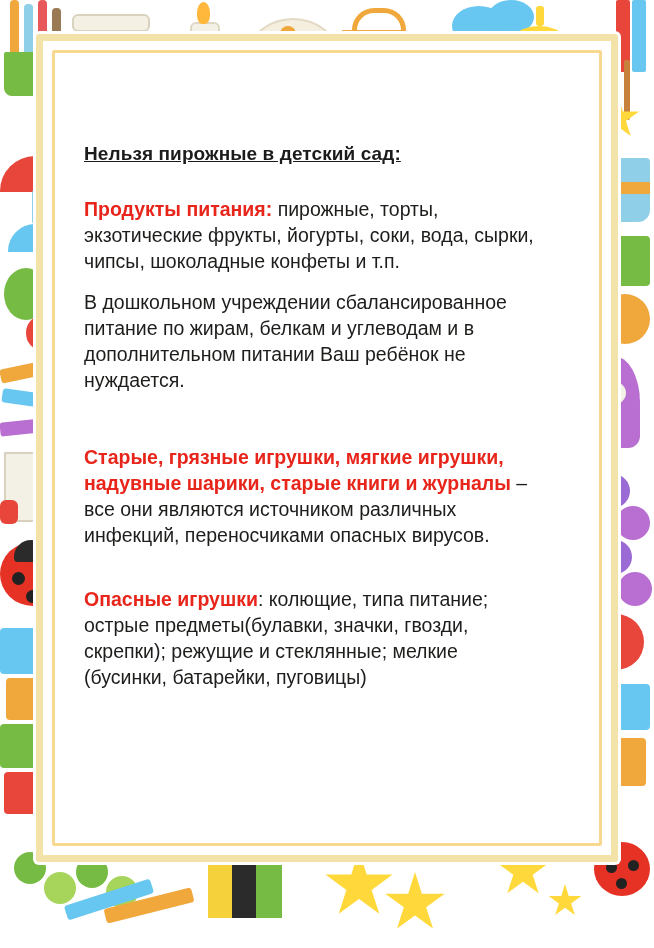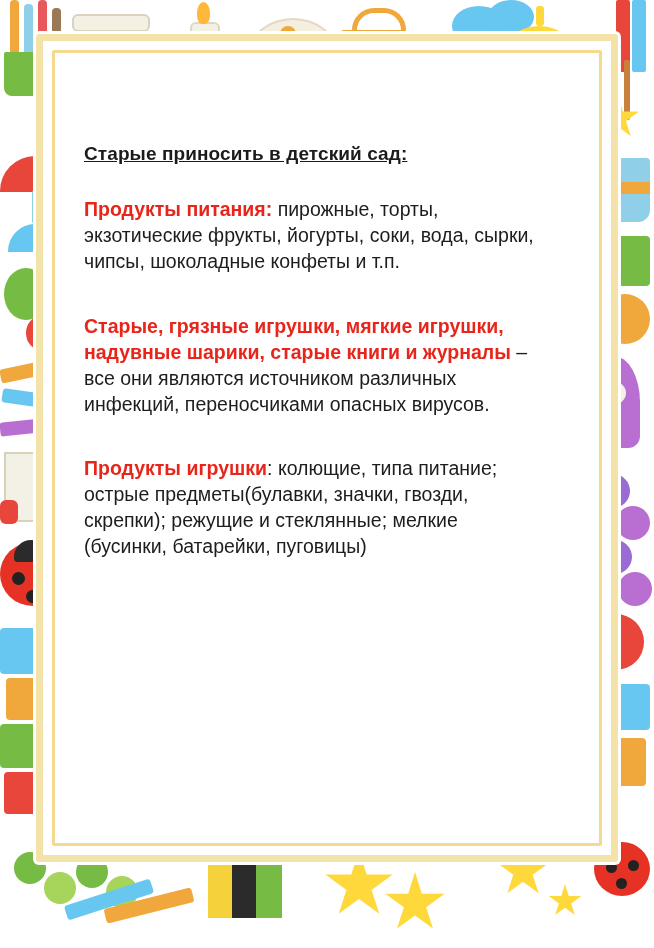--- a/index.html
+++ b/index.html
@@ -74,21 +74,21 @@
     line-height: 1.3;
   }
 
   p.block {
     margin: 0 0 16px 0;
     font-size: 19.5px;
     line-height: 1.33;
     color: #1d1d1b;
   }
   p.block.spaced-top { margin-top: 38px; }
-  p.block.spaced-top-lg { margin-top: 40px; }
+  p.block.spaced-top-lg { margin-top: 51px; }
 
   .red {
     color: #e8251b;
     font-weight: bold;
     margin-top: 39px;
   }
   .red-run {
     color: #e8251b;
     font-weight: bold;
   }
@@ -289,29 +289,32 @@
     <div class="ladybug-spot deco" style="left:606px;top:862px;width:11px;height:11px;"></div>
     <div class="ladybug-spot deco" style="left:628px;top:860px;width:11px;height:11px;"></div>
     <div class="ladybug-spot deco" style="left:616px;top:878px;width:11px;height:11px;"></div>
 
     <div class="frame-outer"></div>
     <div class="frame-inner"></div>
   </div>
 
   <div class="content">
 
-    <h1 class="title">Старые приносить в детский сад:</h1>
+    <h1 class="title">Нельзя пирожные в детский сад:</h1>
 
     <p class="block">
       <span class="red">Продукты питания:</span><span> пирожные, торты, экзотические фрукты, йогурты, соки, вода, сырки, чипсы, шоколадные конфеты и т.п.</span>
     </p>
 
+    <p class="block">
+      <span>В дошкольном учреждении сбалансированное питание по жирам, белкам и углеводам и в дополнительном питании Ваш ребёнок не нуждается.</span>
+    </p>
 
     <p class="block spaced-top-lg">
       <span class="red-run">Старые, грязные игрушки, мягкие игрушки, надувные шарики, старые книги и журналы</span><span> – все они являются источником различных инфекций, переносчиками опасных вирусов.</span>
     </p>
 
     <p class="block spaced-top">
-      <span class="red-run">Продукты игрушки</span><span>: колющие, типа питание; острые предметы(булавки, значки, гвозди, скрепки); режущие и стеклянные; мелкие (бусинки, батарейки, пуговицы)</span>
+      <span class="red-run">Опасные игрушки</span><span>: колющие, типа питание; острые предметы(булавки, значки, гвозди, скрепки); режущие и стеклянные; мелкие (бусинки, батарейки, пуговицы)</span>
     </p>
 
   </div>
 </div>
 
 </body></html>

